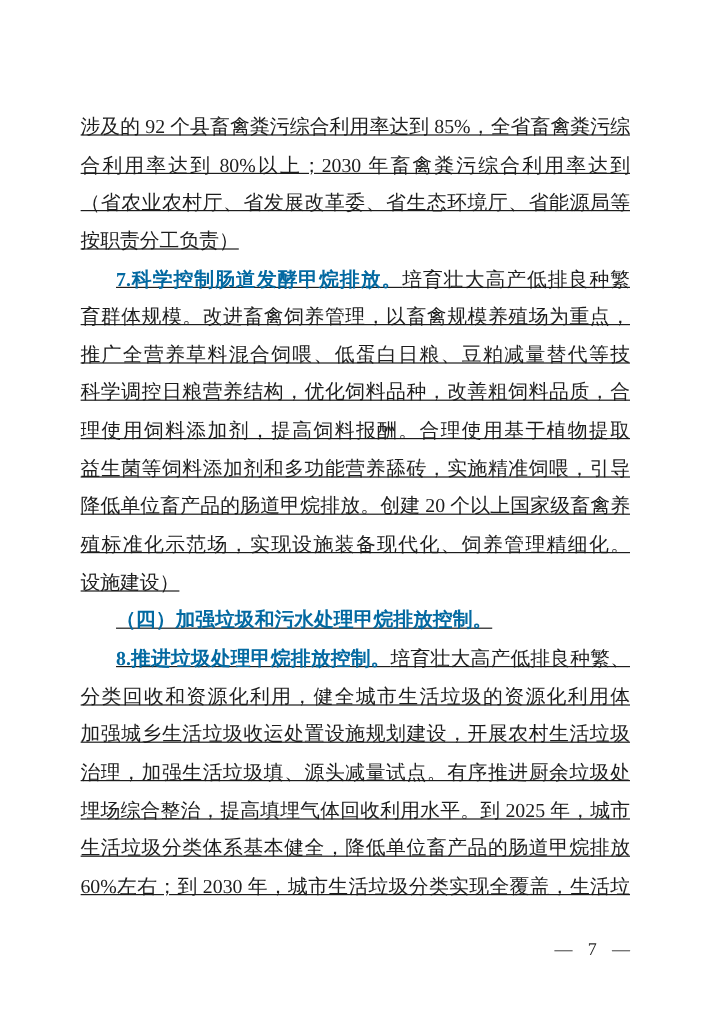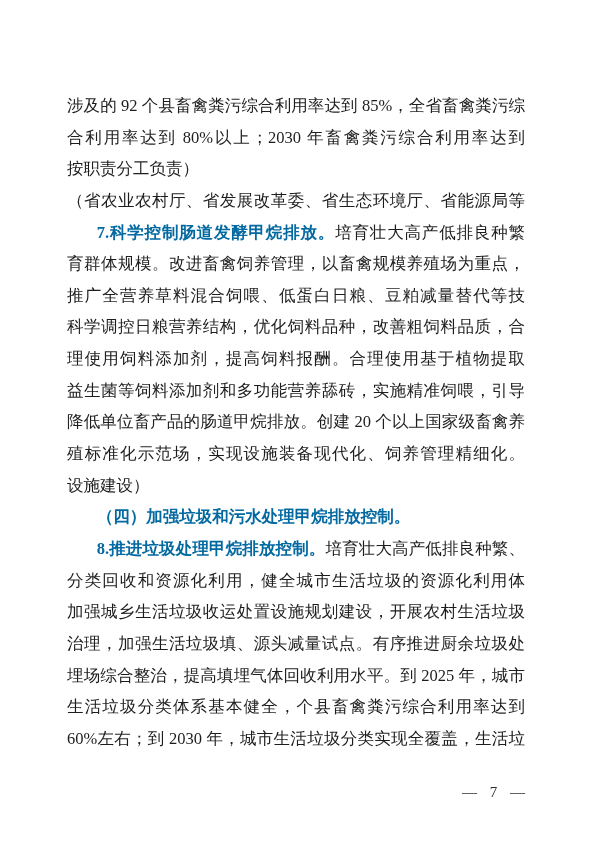--- a/index.html
+++ b/index.html
@@ -17,20 +17,21 @@
     left: 67px;
     top: 90px;
     width: 458px;
     font-size: 16.5px;
     line-height: 31.65px;
   }
   .line {
     height: 31.65px;
     overflow: hidden;
     text-align: left;
+    text-decoration: underline;
   }
   .line.just {
     text-align: justify;
     text-align-last: justify;
     text-justify: inter-character;
   }
   .line.indent { text-indent: 1.8em; }
   .bold { font-weight: bold; color: #0369a1; }
   .footer {
     position: absolute;
@@ -43,34 +44,34 @@
     word-spacing: 9px;
   }
 </style>
 </head>
 <body>
 
 <div class="page">
   <div class="body-text">
       <div class="line just"><span>涉及的 92 个县畜禽粪污综合利用率达到 85%，全省畜禽粪污综</span></div>
       <div class="line just"><span>合利用率达到 80%以上；2030 年畜禽粪污综合利用率达到 85%。</span></div>
+      <div class="line just"><span>（省农业农村厅、省发展改革委、省生态环境厅、省能源局等</span></div>
       <div class="line"><span>按职责分工负责）</span></div>
-      <div class="line just"><span>（省农业农村厅、省发展改革委、省生态环境厅、省能源局等</span></div>
       <div class="line just indent"><span class="bold">7.科学控制肠道发酵甲烷排放。</span><span>培育壮大高产低排良种繁</span></div>
       <div class="line just"><span>育群体规模。改进畜禽饲养管理，以畜禽规模养殖场为重点，</span></div>
       <div class="line just"><span>推广全营养草料混合饲喂、低蛋白日粮、豆粕减量替代等技术，</span></div>
       <div class="line just"><span>科学调控日粮营养结构，优化饲料品种，改善粗饲料品质，合</span></div>
       <div class="line just"><span>理使用饲料添加剂，提高饲料报酬。合理使用基于植物提取物、</span></div>
       <div class="line just"><span>益生菌等饲料添加剂和多功能营养舔砖，实施精准饲喂，引导</span></div>
       <div class="line just"><span>降低单位畜产品的肠道甲烷排放。创建 20 个以上国家级畜禽养</span></div>
       <div class="line just"><span>殖标准化示范场，实现设施装备现代化、饲养管理精细化。（省</span></div>
       <div class="line"><span>设施建设）</span></div>
       <div class="line indent"><span class="bold">（四）加强垃圾和污水处理甲烷排放控制。</span></div>
       <div class="line just indent"><span class="bold">8.推进垃圾处理甲烷排放控制。</span><span>培育壮大高产低排良种繁、</span></div>
       <div class="line just"><span>分类回收和资源化利用，健全城市生活垃圾的资源化利用体系。</span></div>
       <div class="line just"><span>加强城乡生活垃圾收运处置设施规划建设，开展农村生活垃圾</span></div>
       <div class="line just"><span>治理，加强生活垃圾填、源头减量试点。有序推进厨余垃圾处理</span></div>
       <div class="line just"><span>埋场综合整治，提高填埋气体回收利用水平。到 2025 年，城市</span></div>
-      <div class="line just"><span>生活垃圾分类体系基本健全，个县畜禽粪污综合利用率达到</span></div>
+      <div class="line just"><span>生活垃圾分类体系基本健全，降低单位畜产品的肠道甲烷排放</span></div>
       <div class="line just"><span>60%左右；到 2030 年，城市生活垃圾分类实现全覆盖，生活垃</span></div>
     </div>
   <div class="footer">— 7 —</div>
 </div>
 
 </body></html>

